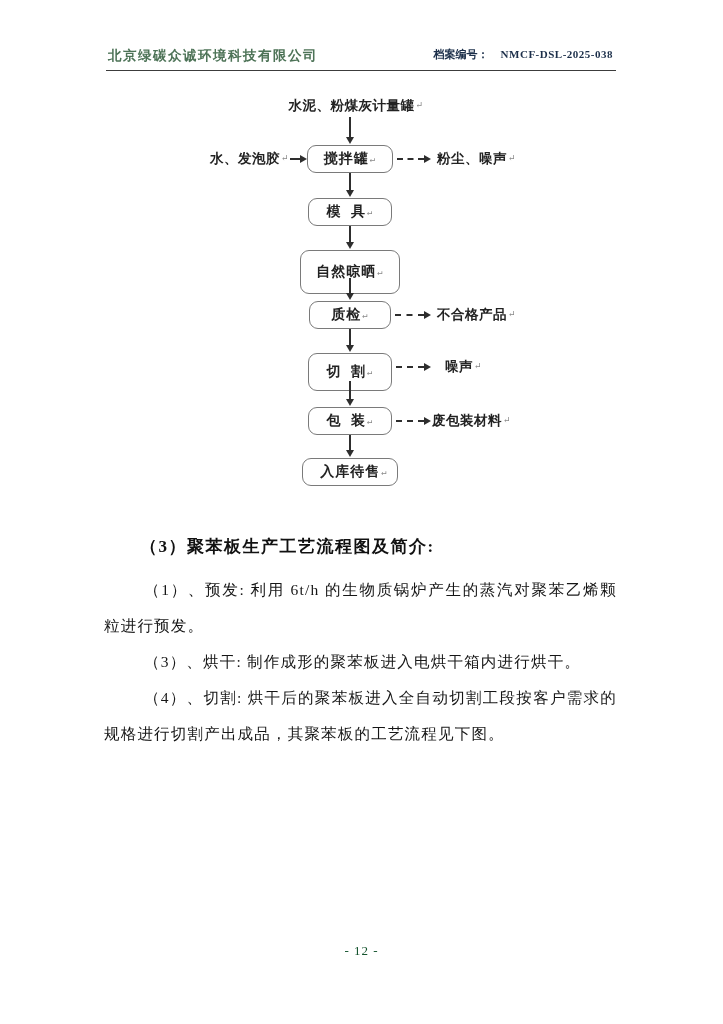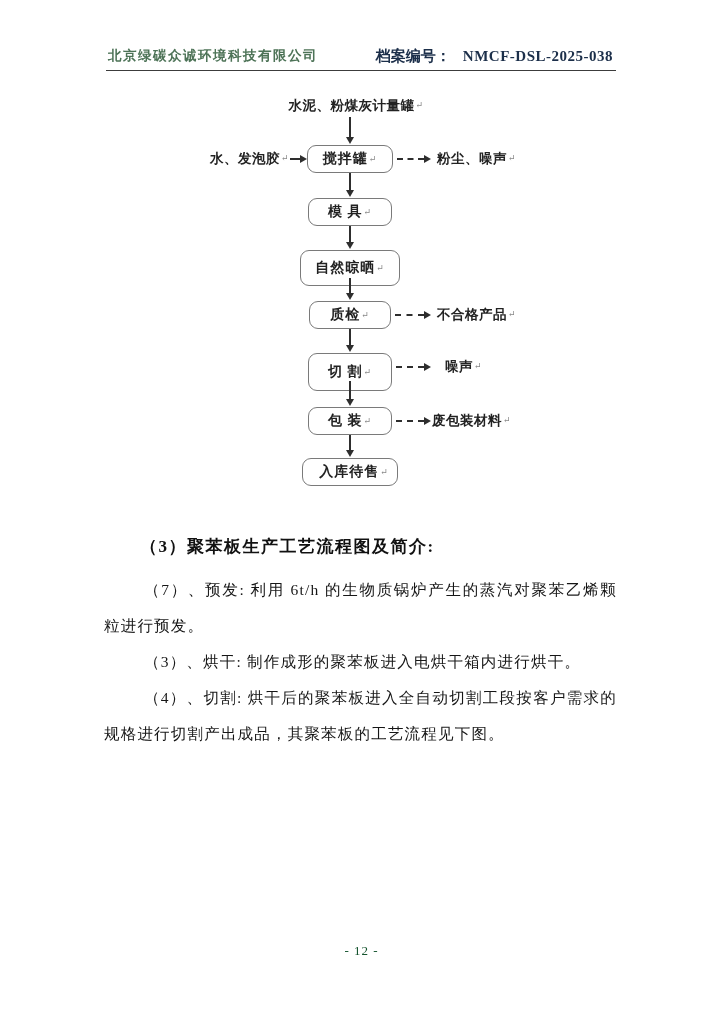--- a/index.html
+++ b/index.html
@@ -8,40 +8,40 @@
     font-family:"Liberation Serif","DejaVu Serif",serif; color:#1a1a1a;
     overflow:hidden; margin:0 auto;
   }
 
   
   .header-left {
     position:absolute; left:108px; top:47px; font-size:13.5px; font-weight:bold;
     color:#4d7357; letter-spacing:1.5px; white-space:nowrap;
   }
   .header-right {
-    position:absolute; right:110px; top:47px; font-size:15px; font-weight:bold;
+    position:absolute; right:110px; top:47px; font-size:11px; font-weight:bold;
     color:#1c2f4a; white-space:nowrap;
   }
   .archive-number { margin-left:12px; letter-spacing:0.5px; }
   .header-rule {
     position:absolute; left:106px; top:70px; width:510px; height:0;
     border-top:1.5px solid #3c3c3c;
   }
 
   
   .flowchart { position:absolute; left:0; top:95px; width:723px; height:405px; }
   .fc-label {
     position:absolute; font-size:13.5px; font-weight:bold; color:#222;
     white-space:nowrap; letter-spacing:0.5px;
   }
   .fc-box {
     position:absolute; box-sizing:border-box; border:1.7px solid #7a7a7a;
     border-radius:9px; background:#fff; display:flex; align-items:center;
     justify-content:center; font-size:14px; font-weight:bold; color:#222;
-    letter-spacing:1px; white-space:nowrap;
+    letter-spacing:1px; white-space:nowrap;font-family:Liberation Mono, monospace;
   }
   .v-arrow { position:absolute; width:2px; background:#2e2e2e; }
   .v-arrow::after {
     content:""; position:absolute; left:-3px; bottom:-6px;
     border-left:4px solid transparent; border-right:4px solid transparent;
     border-top:7px solid #2e2e2e;
   }
   .h-arrow-solid { position:absolute; height:0; border-top:2px solid #2e2e2e; }
   .h-arrow-dashed { position:absolute; height:0; border-top:2px dashed #2e2e2e; }
   .h-arrow-solid::after, .h-arrow-dashed::after {
@@ -108,21 +108,21 @@
 
     <div class="v-arrow" style="left:349px; top:78px; height:18px;"></div>
 
     <div class="fc-box" style="left:308px; top:103px; width:84px; height:28px;">
       <span>模 具</span>
         <span class="eol">↵</span>
     </div>
 
     <div class="v-arrow" style="left:349px; top:131px; height:17px;"></div>
 
-    <div class="fc-box" style="left:300px; top:155px; width:100px; height:36px;">
+    <div class="fc-box" style="left:300px; top:155px; width:100px; height:44px;">
       <span>自然晾晒</span>
         <span class="eol">↵</span>
     </div>
 
     <div class="v-arrow" style="left:349px; top:183px; height:16px;"></div>
 
     <div class="fc-box" style="left:309px; top:206px; width:82px; height:28px;">
       <span>质检</span>
         <span class="eol">↵</span>
     </div>
@@ -158,20 +158,20 @@
     <div class="fc-box" style="left:302px; top:363px; width:96px; height:28px;padding-left:8px;">
       <span>入库待售</span>
         <span class="eol">↵</span>
     </div>
   </div>
 
 
   <div class="section-heading">（3）聚苯板生产工艺流程图及简介:</div>
 
   <div class="body-text">
-    <p>（7）、预发: 利用 6t/h 的生物质锅炉产生的蒸汽对聚苯乙烯颗粒进行预发。</p>
+    <p>（1）、预发: 利用 6t/h 的生物质锅炉产生的蒸汽对聚苯乙烯颗粒进行预发。</p>
     <p>（3）、烘干: 制作成形的聚苯板进入电烘干箱内进行烘干。</p>
     <p>（4）、切割: 烘干后的聚苯板进入全自动切割工段按客户需求的规格进行切割产出成品，其聚苯板的工艺流程见下图。</p>
   </div>
 
   <div class="footer">- 12 -</div>
 
 </div>
 
 </body></html>

